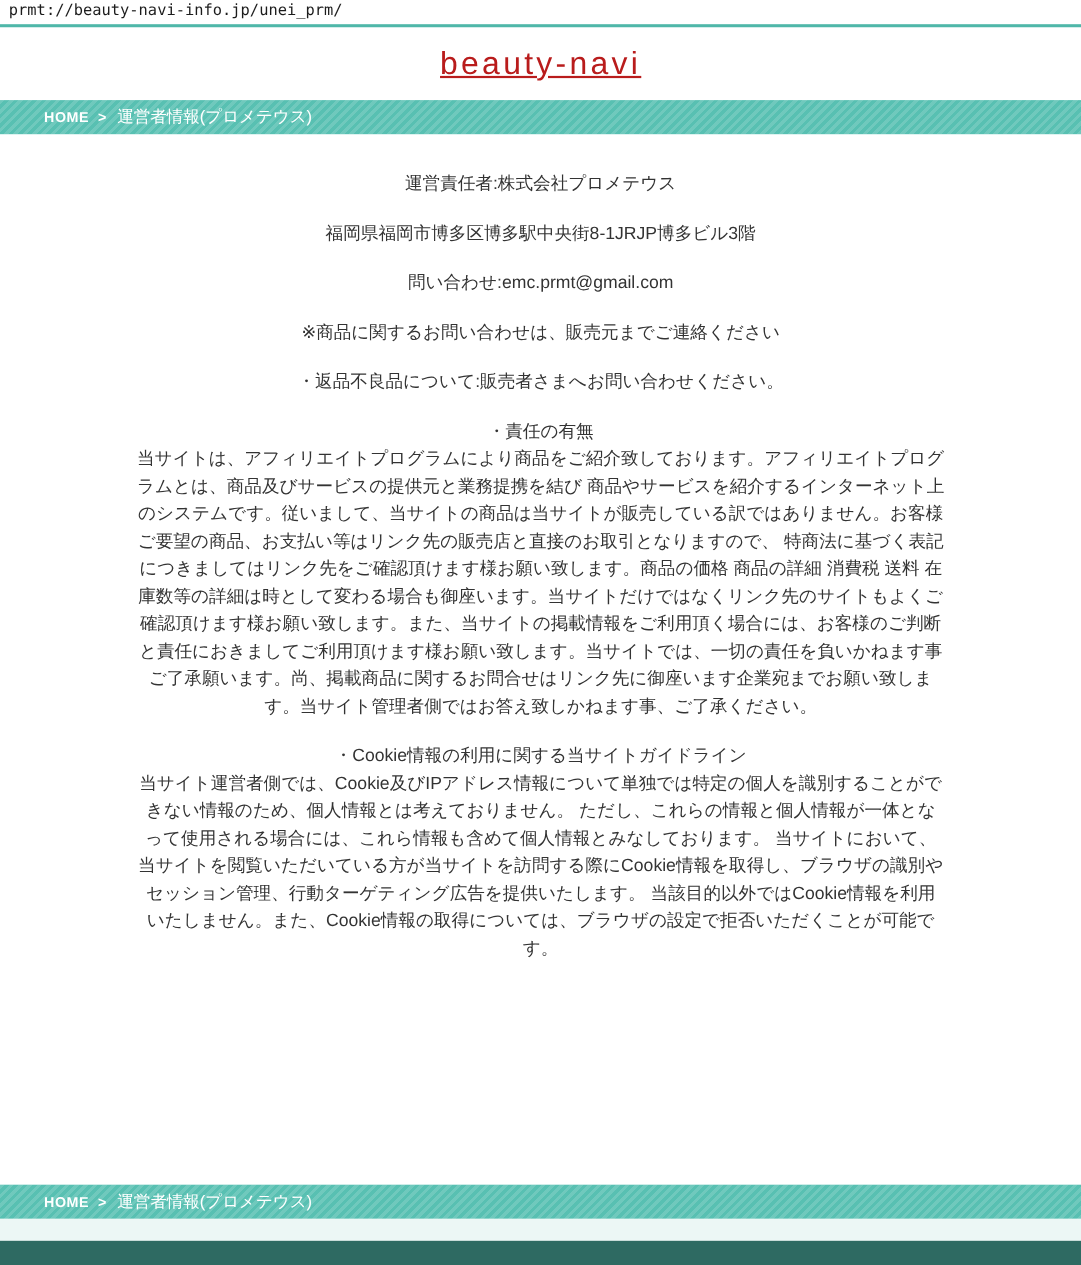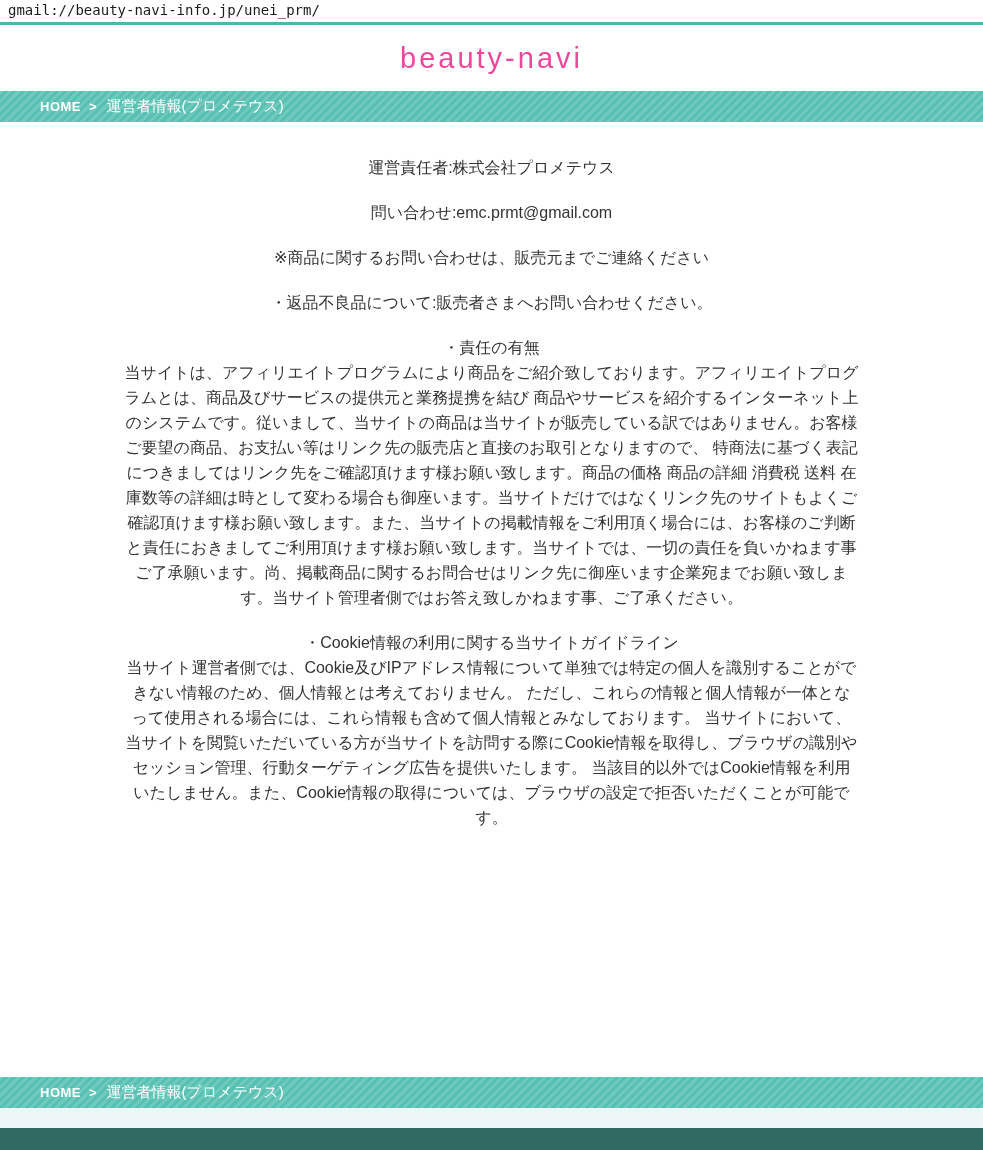--- a/index.html
+++ b/index.html
@@ -35,21 +35,22 @@
   .site-header{
     height:66px;
     background:#ffffff;
     display:flex;align-items:center;justify-content:center;
   }
   .site-header h1{
     margin:16px;
     font-size:29px;
     font-weight:normal;
     letter-spacing:3px;
-    color:#ec4899;
+    color:#b91c1c;
+    text-decoration:underline;
   }
   .breadcrumb{
     height:31px;
     background-color:var(--accent-teal);
     background-image:repeating-linear-gradient(135deg,
       rgba(255,255,255,0.14) 0px, rgba(255,255,255,0.14) 3px,
       rgba(255,255,255,0) 3px, rgba(255,255,255,0) 6px);
     display:flex;align-items:center;
     padding-left:40px;
     color:#ffffff;
@@ -84,38 +85,39 @@
   .footer-bar{
     height:22px;
     background:var(--footer-dark);
     flex:0 0 auto;
   }
 </style>
 </head>
 <body>
 
 <div class="browser-bar">
-  <span>gmail://beauty-navi-info.jp/unei_prm/</span>
+  <span>prmt://beauty-navi-info.jp/unei_prm/</span>
 </div>
 
 <div class="top-rule"></div>
 
 <header class="site-header">
   <h1>beauty-navi</h1>
 </header>
 
 <nav class="breadcrumb">
   <span class="bc-home">HOME</span>
   <span class="bc-sep">&gt;</span>
   <span class="bc-current">運営者情報(プロメテウス)</span>
 </nav>
 
 <main>
   <div class="content-inner" id="content">
       <p>運営責任者:株式会社プロメテウス</p>
+      <p>福岡県福岡市博多区博多駅中央街8-1JRJP博多ビル3階</p>
       <p>問い合わせ:emc.prmt@gmail.com</p>
       <p>※商品に関するお問い合わせは、販売元までご連絡ください</p>
       <p>・返品不良品について:販売者さまへお問い合わせください。</p>
       <p>・責任の有無<br>当サイトは、アフィリエイトプログラムにより商品をご紹介致しております。アフィリエイトプログラムとは、商品及びサービスの提供元と業務提携を結び 商品やサービスを紹介するインターネット上のシステムです。従いまして、当サイトの商品は当サイトが販売している訳ではありません。お客様ご要望の商品、お支払い等はリンク先の販売店と直接のお取引となりますので、 特商法に基づく表記につきましてはリンク先をご確認頂けます様お願い致します。商品の価格 商品の詳細 消費税 送料 在庫数等の詳細は時として変わる場合も御座います。当サイトだけではなくリンク先のサイトもよくご確認頂けます様お願い致します。また、当サイトの掲載情報をご利用頂く場合には、お客様のご判断と責任におきましてご利用頂けます様お願い致します。当サイトでは、一切の責任を負いかねます事ご了承願います。尚、掲載商品に関するお問合せはリンク先に御座います企業宛までお願い致します。当サイト管理者側ではお答え致しかねます事、ご了承ください。</p>
       <p>・Cookie情報の利用に関する当サイトガイドライン<br>当サイト運営者側では、Cookie及びIPアドレス情報について単独では特定の個人を識別することができない情報のため、個人情報とは考えておりません。 ただし、これらの情報と個人情報が一体となって使用される場合には、これら情報も含めて個人情報とみなしております。 当サイトにおいて、当サイトを閲覧いただいている方が当サイトを訪問する際にCookie情報を取得し、ブラウザの識別やセッション管理、行動ターゲティング広告を提供いたします。 当該目的以外ではCookie情報を利用いたしません。また、Cookie情報の取得については、ブラウザの設定で拒否いただくことが可能です。</p>
     </div>
 </main>
 
 <nav class="breadcrumb">
   <span class="bc-home">HOME</span>

